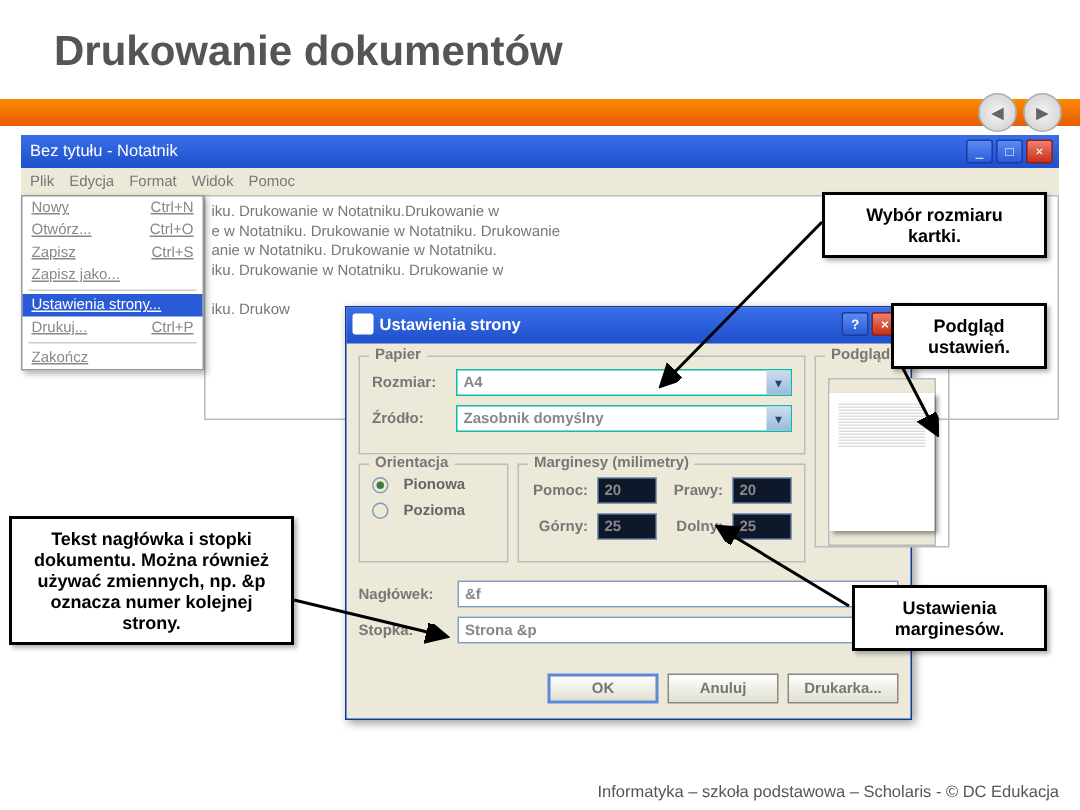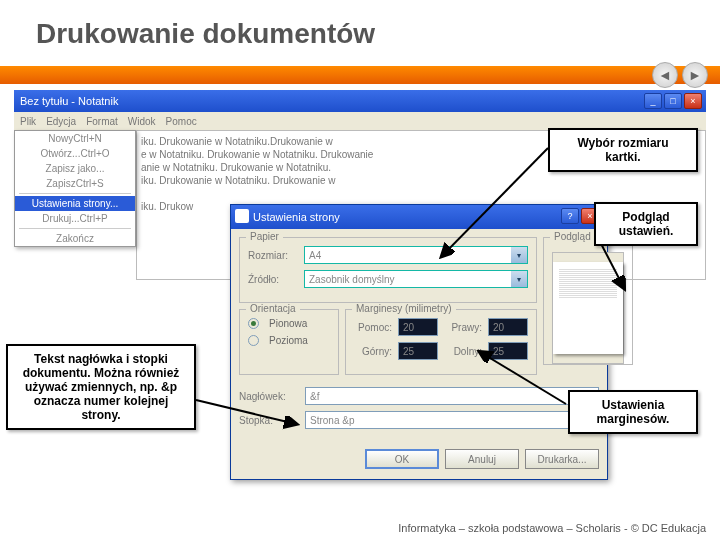--- a/index.html
+++ b/index.html
@@ -10,26 +10,26 @@
   .nav-buttons { position: absolute; right: 12px; top: -4px; display: flex; gap: 4px; }
   .nav-btn { width: 26px; height: 26px; border-radius: 50%; background: radial-gradient(#f5f5f5,#ccc); display: flex; align-items: center; justify-content: center; font-size: 14px; color: #666; border: 1px solid #aaa; }
   .workspace { position: relative; height: 430px; }
   
   .notepad-title { position: absolute; left: 14px; top: 6px; right: 14px; height: 22px; background: linear-gradient(#3a6ee8,#1e4fcc); color: #fff; font-size: 11px; display: flex; align-items: center; padding-left: 6px; justify-content: space-between; }
   .winbtns { display:flex; gap:2px; margin-right:4px; }
   .winbtn { width: 18px; height: 16px; background: linear-gradient(#5b8af2,#2a5bd7); border: 1px solid #1a3ea0; border-radius:2px; display:flex; align-items:center; justify-content:center; color:#fff; font-size:9px; }
   .winbtn.close { background: linear-gradient(#f08070,#c83018); border-color:#902010; }
   .notepad-menus { position: absolute; left: 14px; top: 28px; right: 14px; height: 18px; background: #ece9d8; font-size: 10px; color: #777; display: flex; gap: 10px; padding-left: 6px; align-items: center; }
   .file-menu { position: absolute; left: 14px; top: 46px; width: 122px; background: #fff; border: 1px solid #999; font-size: 10px; color: #888; box-shadow: 2px 2px 4px rgba(0,0,0,.3); z-index:5;}
-  .file-menu .mi { display: flex; justify-content: center; padding: 2px 6px; }
+  .file-menu .mi { display: flex; justify-content: space-between; padding: 2px 6px; text-decoration: underline; }
   .file-menu .sep { height: 1px; background: #ccc; margin: 2px 4px; }
   .file-menu .hl { background: #2a5bd7; color: #fff; }
   .notepad-body { position: absolute; left: 136px; top: 46px; right: 14px; height: 150px; background: #fff; border: 1px solid #bbb; padding: 4px; font-size: 10px; color: #777; line-height: 1.3; overflow: hidden; }
   
-  .dialog { position: absolute; left: 230px; top: 120px; width: 378px; background: #ece9d8; border: 1px solid #0a3a9a; box-shadow: 2px 2px 6px rgba(0,0,0,.4); z-index: 10; }
+  .dialog { position: absolute; left: 230px; top: 120px; width: 378px; background: #ece9d8; border: 1px solid #0a3a9a; box-shadow: 2px 2px 6px rgba(0,0,0,.4); z-index: 10; font-weight: bold; }
   .dlg-title { height: 24px; background: linear-gradient(#3a6ee8,#1e4fcc); color: #fff; font-size: 11px; display: flex; align-items: center; padding-left: 22px; position: relative; }
   .dlg-title::before { content:""; position:absolute; left:4px; top:4px; width:14px;height:14px; background:#fff; border-radius:2px; }
   .dlg-title .winbtns { position:absolute; right:4px; top:3px; }
   .dlg-body { padding: 8px; font-size: 10px; color: #666; }
   .group { border: 1px solid #bbb; padding: 8px 8px 8px 8px; margin-bottom: 6px; position: relative; }
   .group-title { position: absolute; top: -7px; left: 6px; background: #ece9d8; padding: 0 4px; font-size: 10px; color:#777;}
   .row { display: flex; align-items: center; gap: 6px; margin-bottom: 6px; }
   .lbl { width: 50px; color:#777; }
   .lbl-s { width: 38px; color:#777; text-align:right; }
   .combo { flex: 1; height: 18px; border: 1px solid #14b8a6; background: #fff; display:flex; align-items:center; padding-left:4px; position:relative; color:#888;}
@@ -89,25 +89,25 @@
   <div class="file-menu">
     <div class="mi">
         <span>Nowy</span>
         <span>Ctrl+N</span>
       </div>
     <div class="mi">
         <span>Otwórz...</span>
         <span>Ctrl+O</span>
       </div>
     <div class="mi">
-        <span>Zapisz jako...</span>
-      </div>
-    <div class="mi">
         <span>Zapisz</span>
         <span>Ctrl+S</span>
+      </div>
+    <div class="mi">
+        <span>Zapisz jako...</span>
       </div>
     <div class="sep"></div>
     <div class="mi hl">
         <span>Ustawienia strony...</span>
       </div>
     <div class="mi">
         <span>Drukuj...</span>
         <span>Ctrl+P</span>
       </div>
     <div class="sep"></div>

